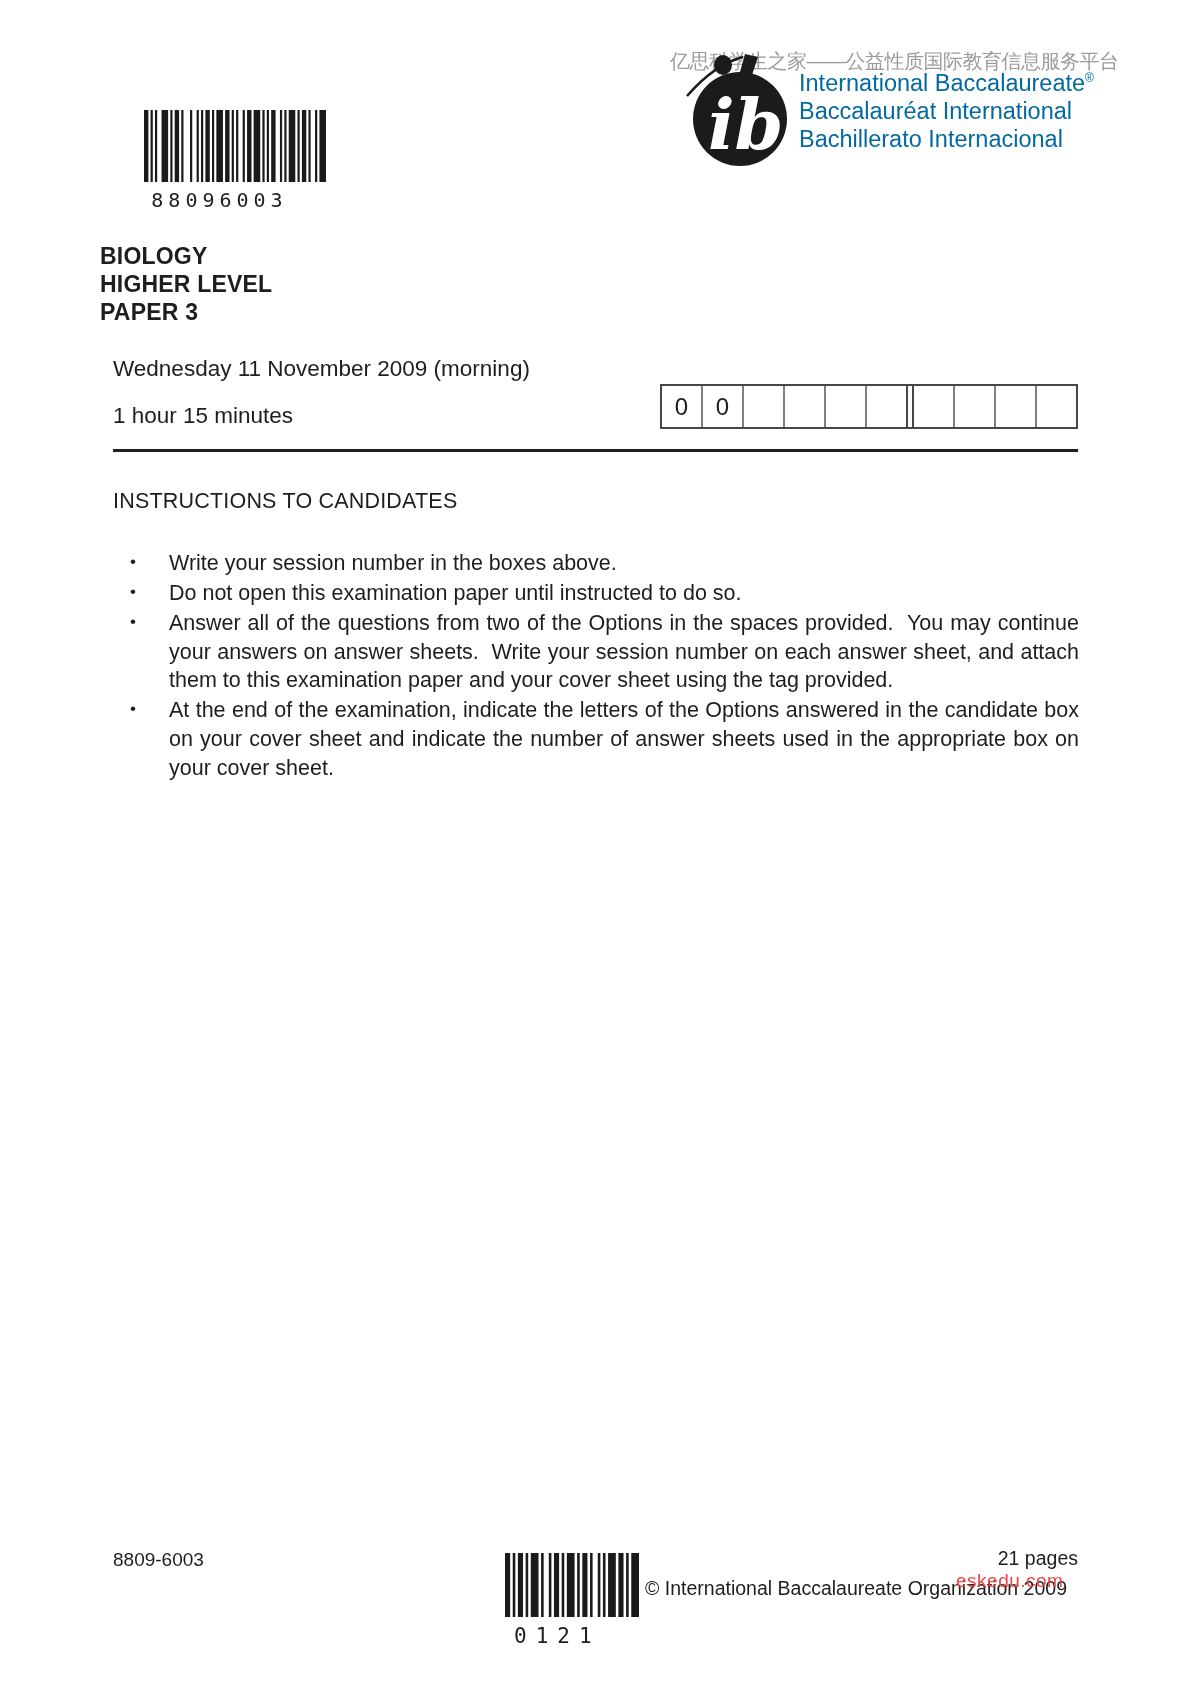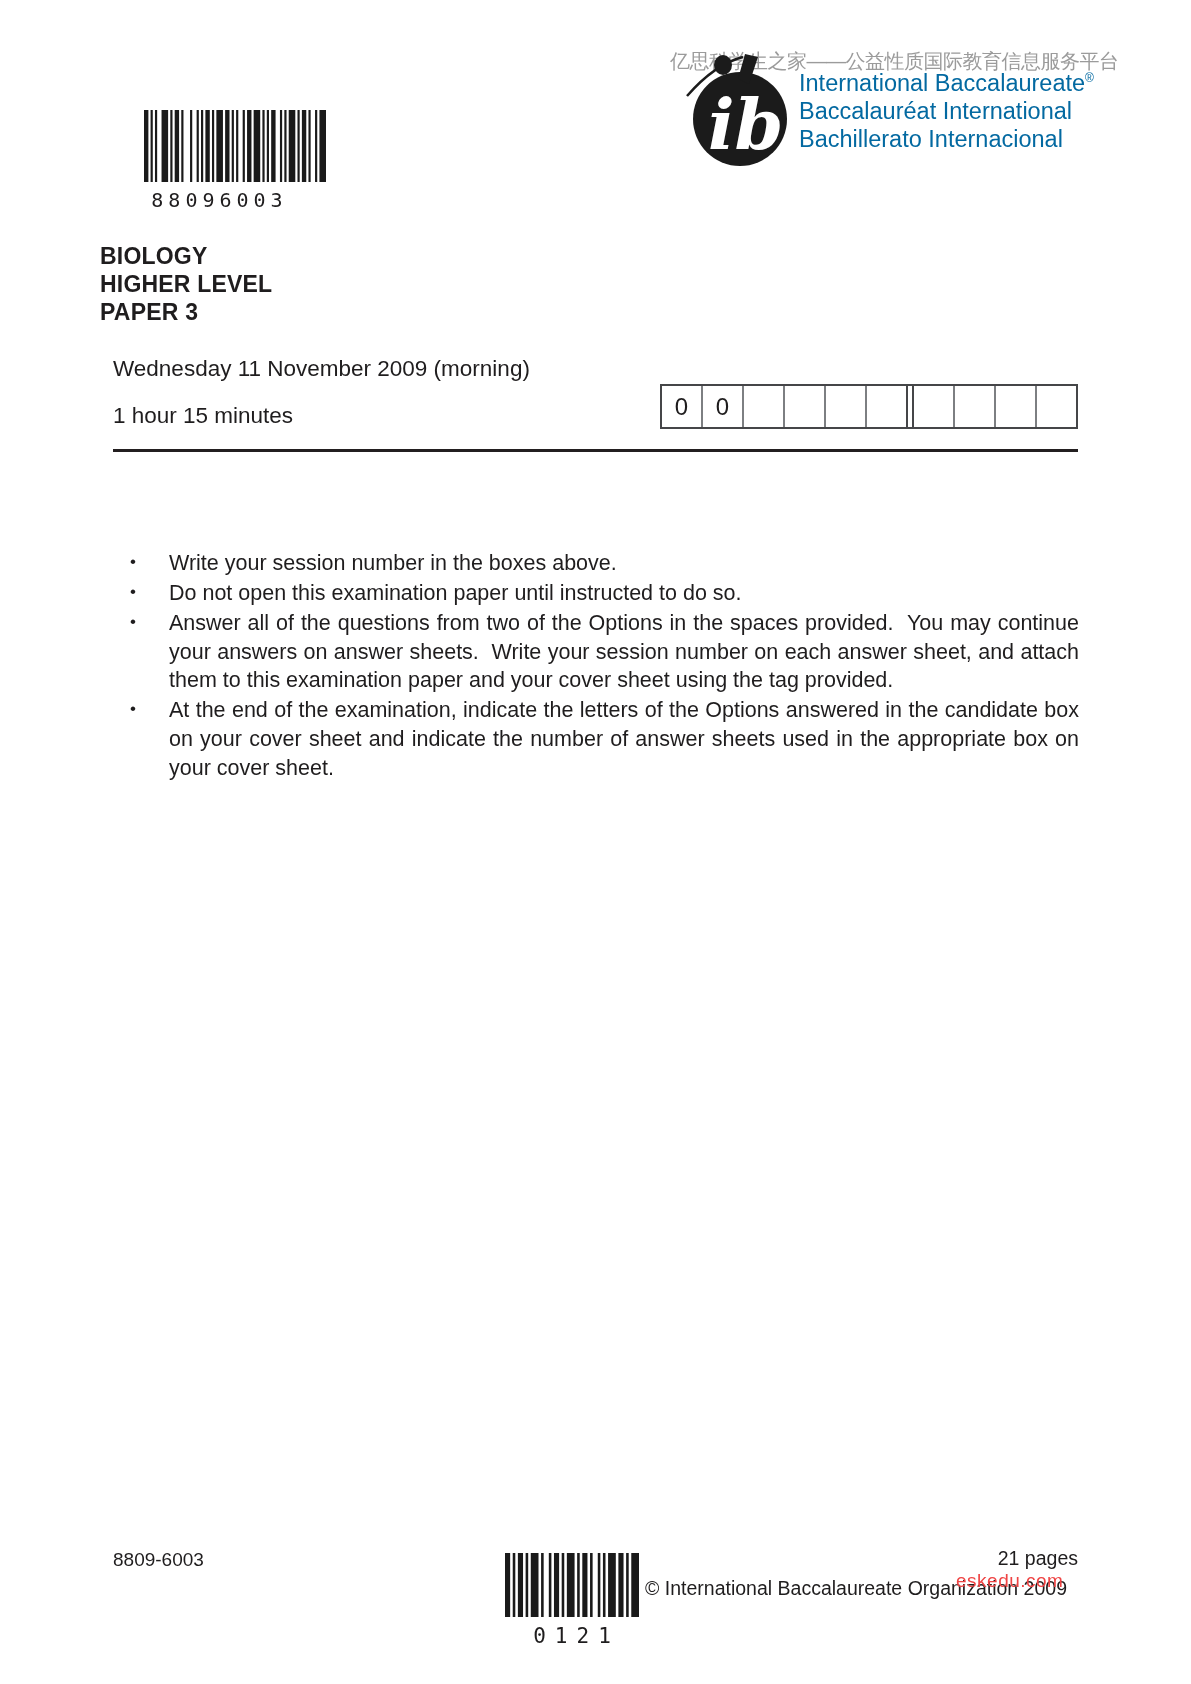--- a/index.html
+++ b/index.html
@@ -35,21 +35,21 @@
   .instr-heading{left:113px;top:489px;font-size:21.5px;letter-spacing:.2px;}
   .instr-list{left:113px;top:549px;width:966px;}
   .instr-item{display:flex;margin-bottom:1.5px;}
   .instr-item .marker{flex:0 0 21px;margin-left:17px;font-size:17px;padding-top:3px;}
   .instr-item .text{flex:1;font-size:21.5px;line-height:28.6px;text-align:justify;margin-left:18px;}
   
   .footer-doc{left:113px;top:1549px;font-size:19px;}
   .footer-pages{right:113px;top:1547px;font-size:19.5px;text-align:right;}
   .footer-copy{right:124px;top:1577px;font-size:19.5px;text-align:right;}
   .footer-watermark{left:956px;top:1570px;font-size:19px;color:#ef4444;letter-spacing:.5px;}
-  .bottom-barcode{left:505px;top:1553px;width:134px;text-align:center;}
+  .bottom-barcode{left:505px;top:1553px;width:134px;text-align:left;}
   .bottom-barcode .digits{margin-top:3px;font-family:"DejaVu Sans Mono",monospace;font-size:21px;letter-spacing:9px;padding-left:9px;}
 </style>
 </head>
 <body>
 
 <div class="page">
 
 
   <div class="abs top-barcode">
     <div id="barcode-top"><svg width="182" height="72" xmlns="http://www.w3.org/2000/svg">
@@ -124,20 +124,21 @@
     <div class="csn-cell csn-double-pre"></div>
     <div class="csn-double"></div>
     <div class="csn-cell"></div>
     <div class="csn-cell"></div>
     <div class="csn-cell"></div>
     <div class="csn-cell"></div>
   </div>
 
   <div class="abs rule"></div>
 
+  <div class="abs instr-heading">INSTRUCTIONS TO CANDIDATES</div>
 
   <div class="abs instr-list">
     <div class="instr-item">
       <span class="marker">•</span>
       <span class="text">Write your session number in the boxes above.</span>
     </div>
     <div class="instr-item">
       <span class="marker">•</span>
       <span class="text">Do not open this examination paper until instructed to do so.</span>
     </div>

